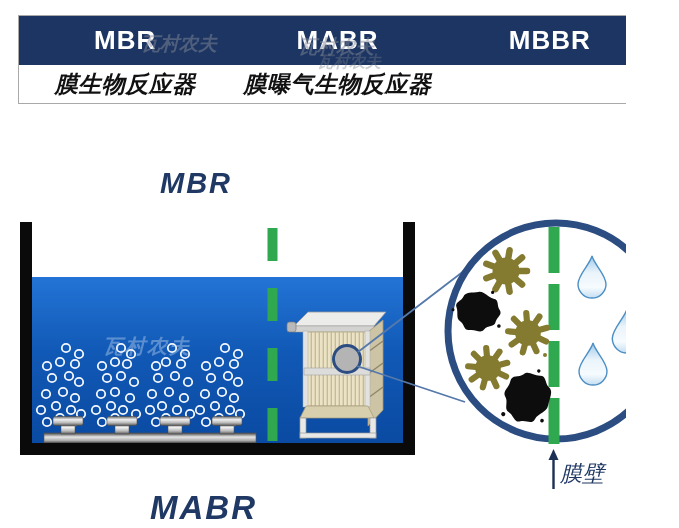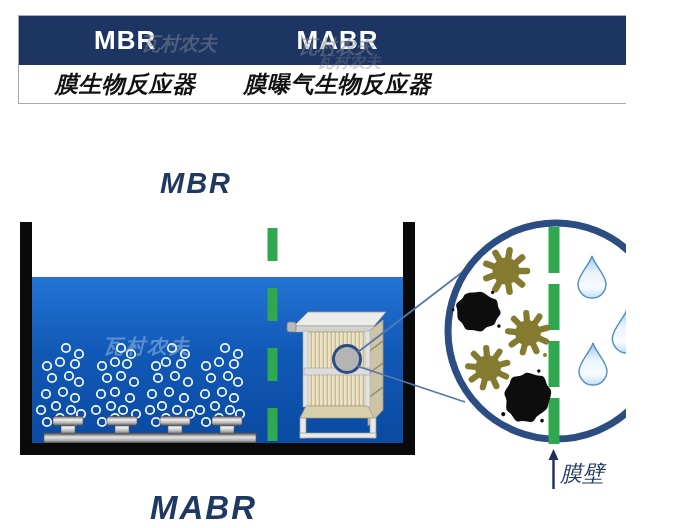--- a/index.html
+++ b/index.html
@@ -240,20 +240,23 @@
   </svg>
 
   <div class="hdr-table">
     <div class="hdr-row navy">
       <div class="hdr-cell">
           <span class="hdr-abbr">MBR</span>
         </div>
       <div class="hdr-cell">
           <span class="hdr-abbr">MABR</span>
         </div>
+      <div class="hdr-cell">
+          <span class="hdr-abbr">MBBR</span>
+        </div>
     </div>
     <div class="hdr-row white">
       <div class="hdr-cell">
           <span class="hdr-name">膜生物反应器</span>
         </div>
       <div class="hdr-cell">
           <span class="hdr-name">膜曝气生物反应器</span>
         </div>
     </div>
   </div>

